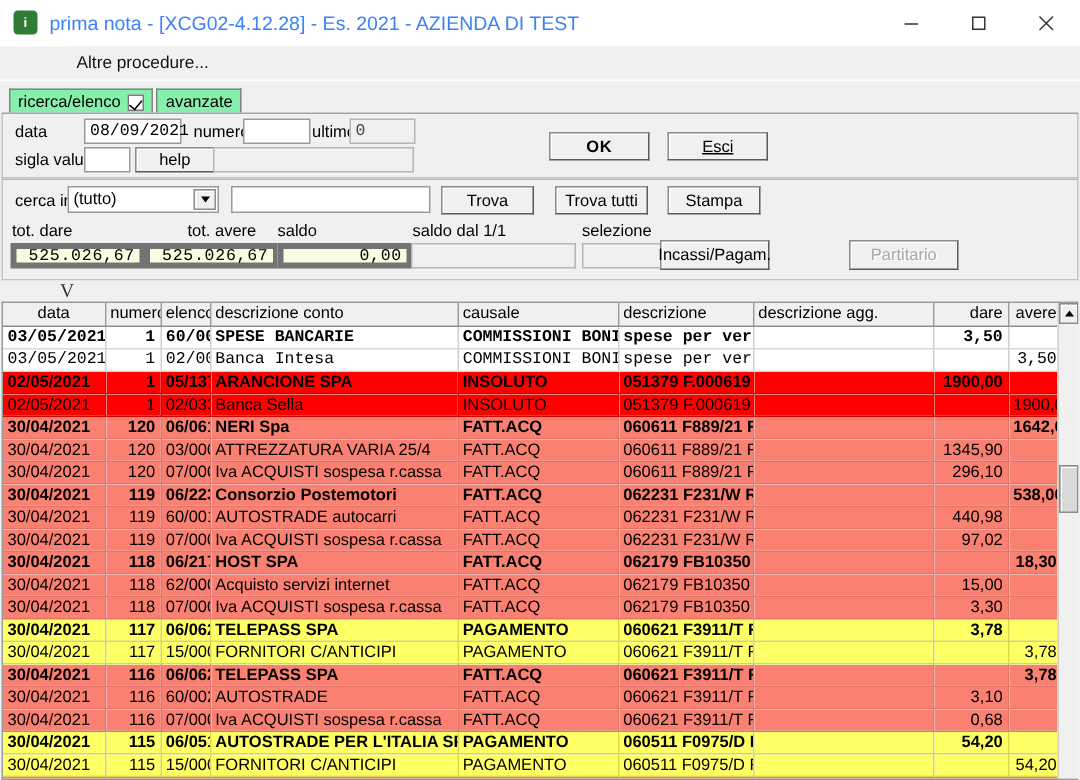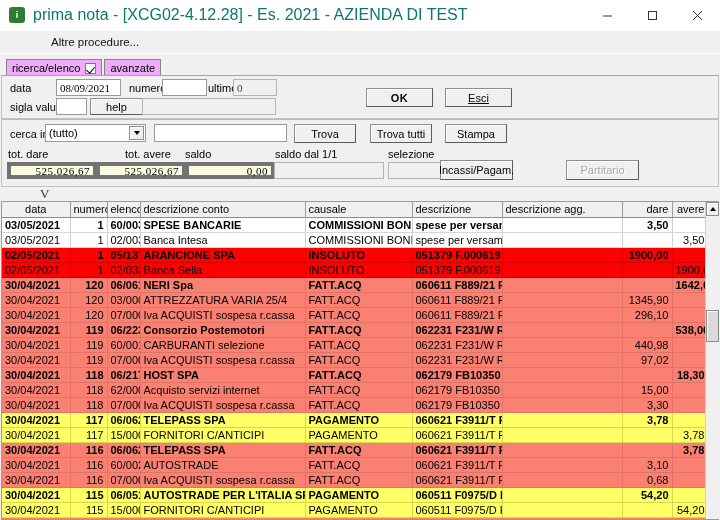--- a/index.html
+++ b/index.html
@@ -34,22 +34,22 @@
     border-radius: 3px;
     background: #2e7d32;
     color: #fff;
     font-size: 9px;
     line-height: 16px;
     text-align: center;
     font-weight: bold;
     flex: 0 0 auto;
   }
   .titlebar .tb-title {
-    font-size: 16px;
-    color: #0f766e;
+    font-size: 13px;
+    color: #3b82f6;
     white-space: nowrap;
     flex: 1 1 auto;
   }
   .winbtns { display: flex; flex: 0 0 auto; height: 31px; }
   .winbtn {
     width: 45px; height: 31px;
     display: flex; align-items: center; justify-content: center;
     color: #333;
   }
   .winbtn svg { display: block; }
@@ -81,21 +81,21 @@
     border-top: 1px solid #ffffff;
   }
   .tab {
     height: 17px;
     display: flex; align-items: center;
     padding: 0 5px;
     font-size: 11px;
     color: #000;
     border: 1px solid #848484;
     border-bottom: none;
-    background: #f0abfc;
+    background: #86efac;
     margin-right: 2px;
     position: relative;
     top: 1px;
   }
   .tab .tabcheck {
     display: inline-block;
     width: 11px; height: 11px;
     margin-left: 5px;
     border: 1px solid #7a7a7a;
     background: #fff;
@@ -122,21 +122,21 @@
   .panel-a { height: 44px; margin: 0 1px; }
   .panel-b { height: 68px; margin: 0 1px; border-top: 1px solid #b8b8b8; }
 
   .lbl { position: absolute; font-size: 11px; color: #000; white-space: nowrap; }
 
   .fld {
     position: absolute;
     border: 1px solid #9a9a9a;
     background: #ffffff;
     font-size: 11px;
-    font-family: Liberation Serif, serif;
+    font-family: Liberation Mono, monospace;
     color: #000;
     display: flex;
     align-items: center;
     padding: 0 3px;
     height: 17px;
   }
   .fld.ro { background: #f0f0f0; border-color: #b5b5b5; color: #444; }
   .fld.yel {
     background: #fbfbe2;
     border: 4px solid #737373;
@@ -227,21 +227,21 @@
   table.grid td {
     border-right: 1px solid #b0a0a0;
     border-bottom: 1px solid #b5a5a5;
     height: 15px;
     padding: 0 3px;
     white-space: nowrap;
     overflow: hidden;
     color: #000;
     line-height: 14px;
   }
-  tr.r-white td { background: #ffffff; border-right-color: #d0d0d0; border-bottom-color: #d7d7d7; }
+  tr.r-white td { background: #ffffff; border-right-color: #d0d0d0; border-bottom-color: #d7d7d7; font-family: Liberation Mono, monospace; }
   tr.r-red   td { background: #ff0000; border-right-color: #e00000; border-bottom-color: #d40000; }
   tr.r-pink  td { background: #fa8072; border-right-color: #e0736a; border-bottom-color: #e0736a; }
   tr.r-yellow td{ background: #ffff66; border-right-color: #d8d84e; border-bottom-color: #d8d84e; }
   tr.bold td { font-weight: bold; }
   td.num { text-align: right; }
   td.amt { text-align: right; font-family: "Liberation Sans", sans-serif; }
 
   
   .vscroll {
     width: 14px;
@@ -478,21 +478,21 @@
               <td>FATT.ACQ</td>
               <td>062231 F231/W  R00</td>
               <td></td>
               <td class="amt"></td>
               <td class="amt">538,00</td>
             </tr>
             <tr class="r-pink">
               <td>30/04/2021</td>
               <td class="num">119</td>
               <td class="num" style="text-align: left;">60/0011</td>
-              <td>CARBURANTI selezione</td>
+              <td>AUTOSTRADE autocarri</td>
               <td>FATT.ACQ</td>
               <td>062231 F231/W  R00</td>
               <td></td>
               <td class="amt">440,98</td>
               <td class="amt"></td>
             </tr>
             <tr class="r-pink">
               <td>30/04/2021</td>
               <td class="num">119</td>
               <td class="num" style="text-align: left;">07/0007</td>

